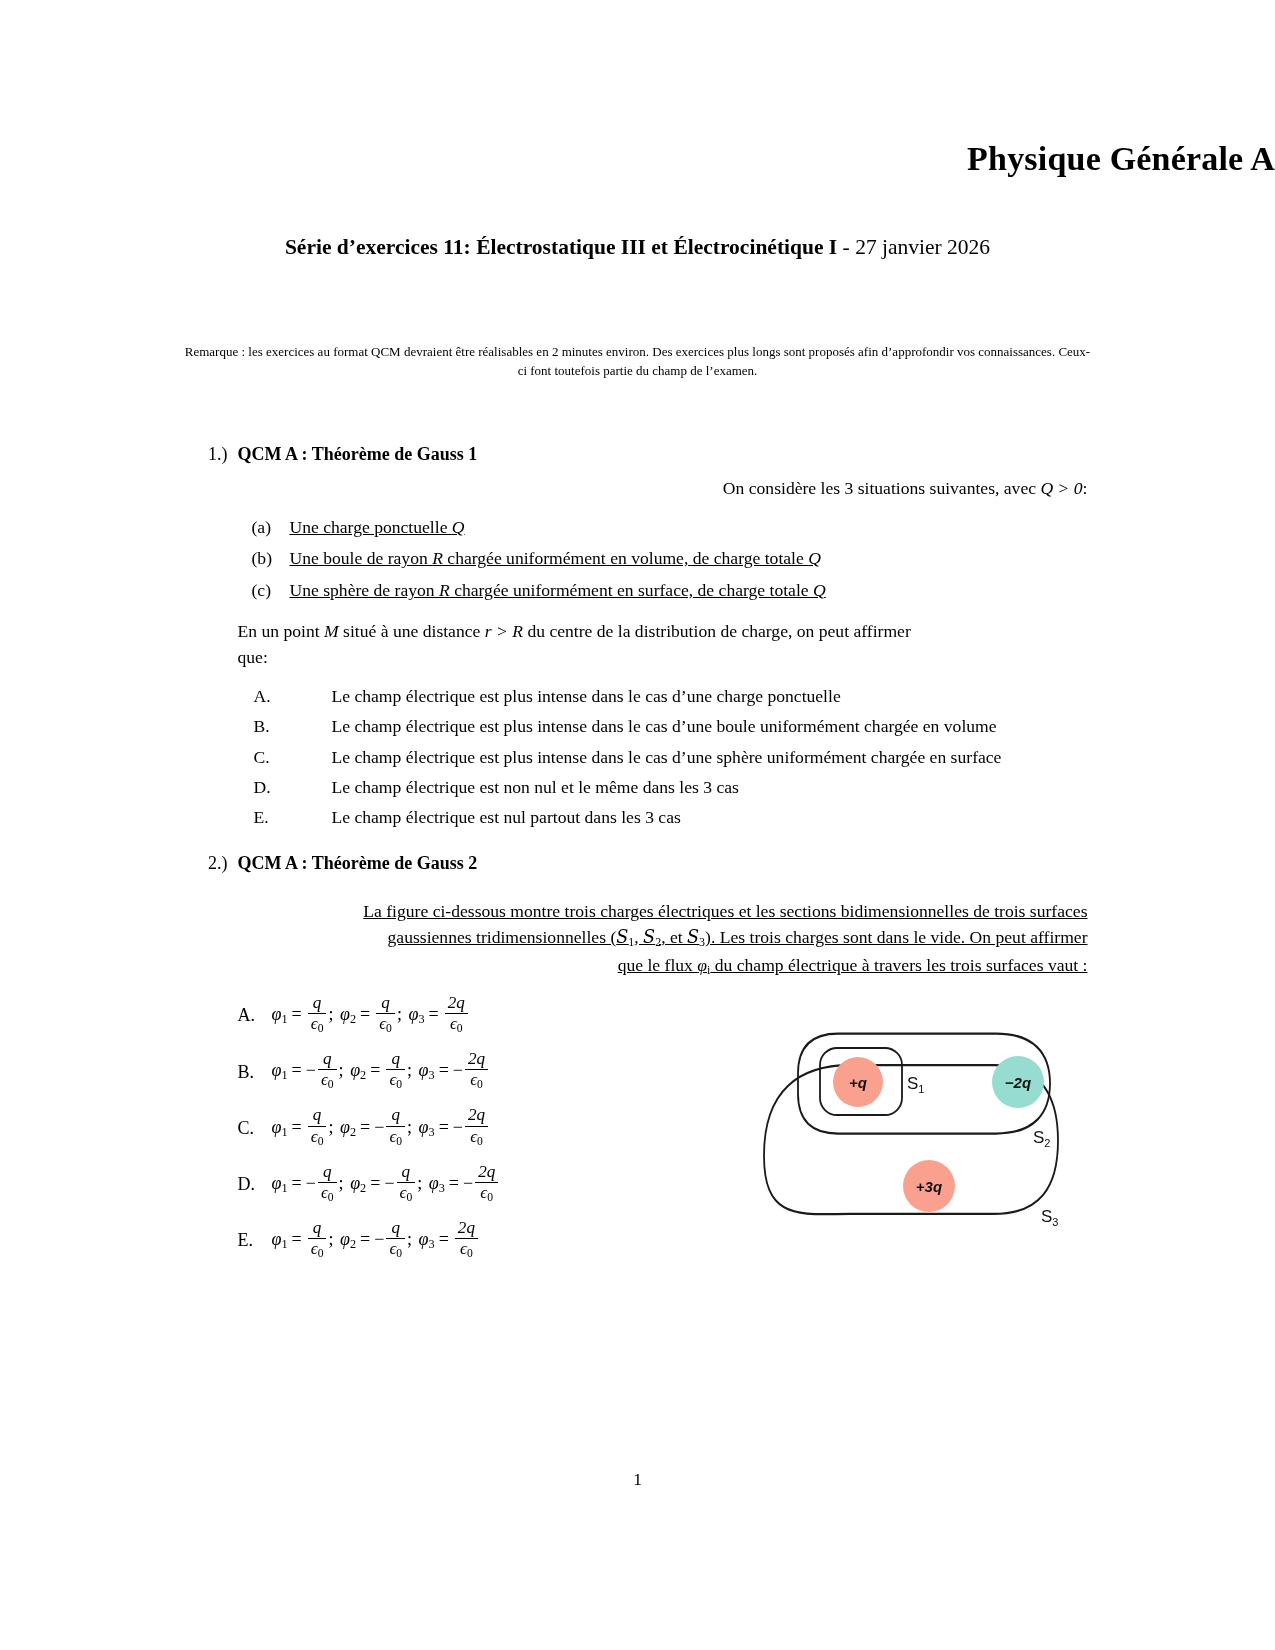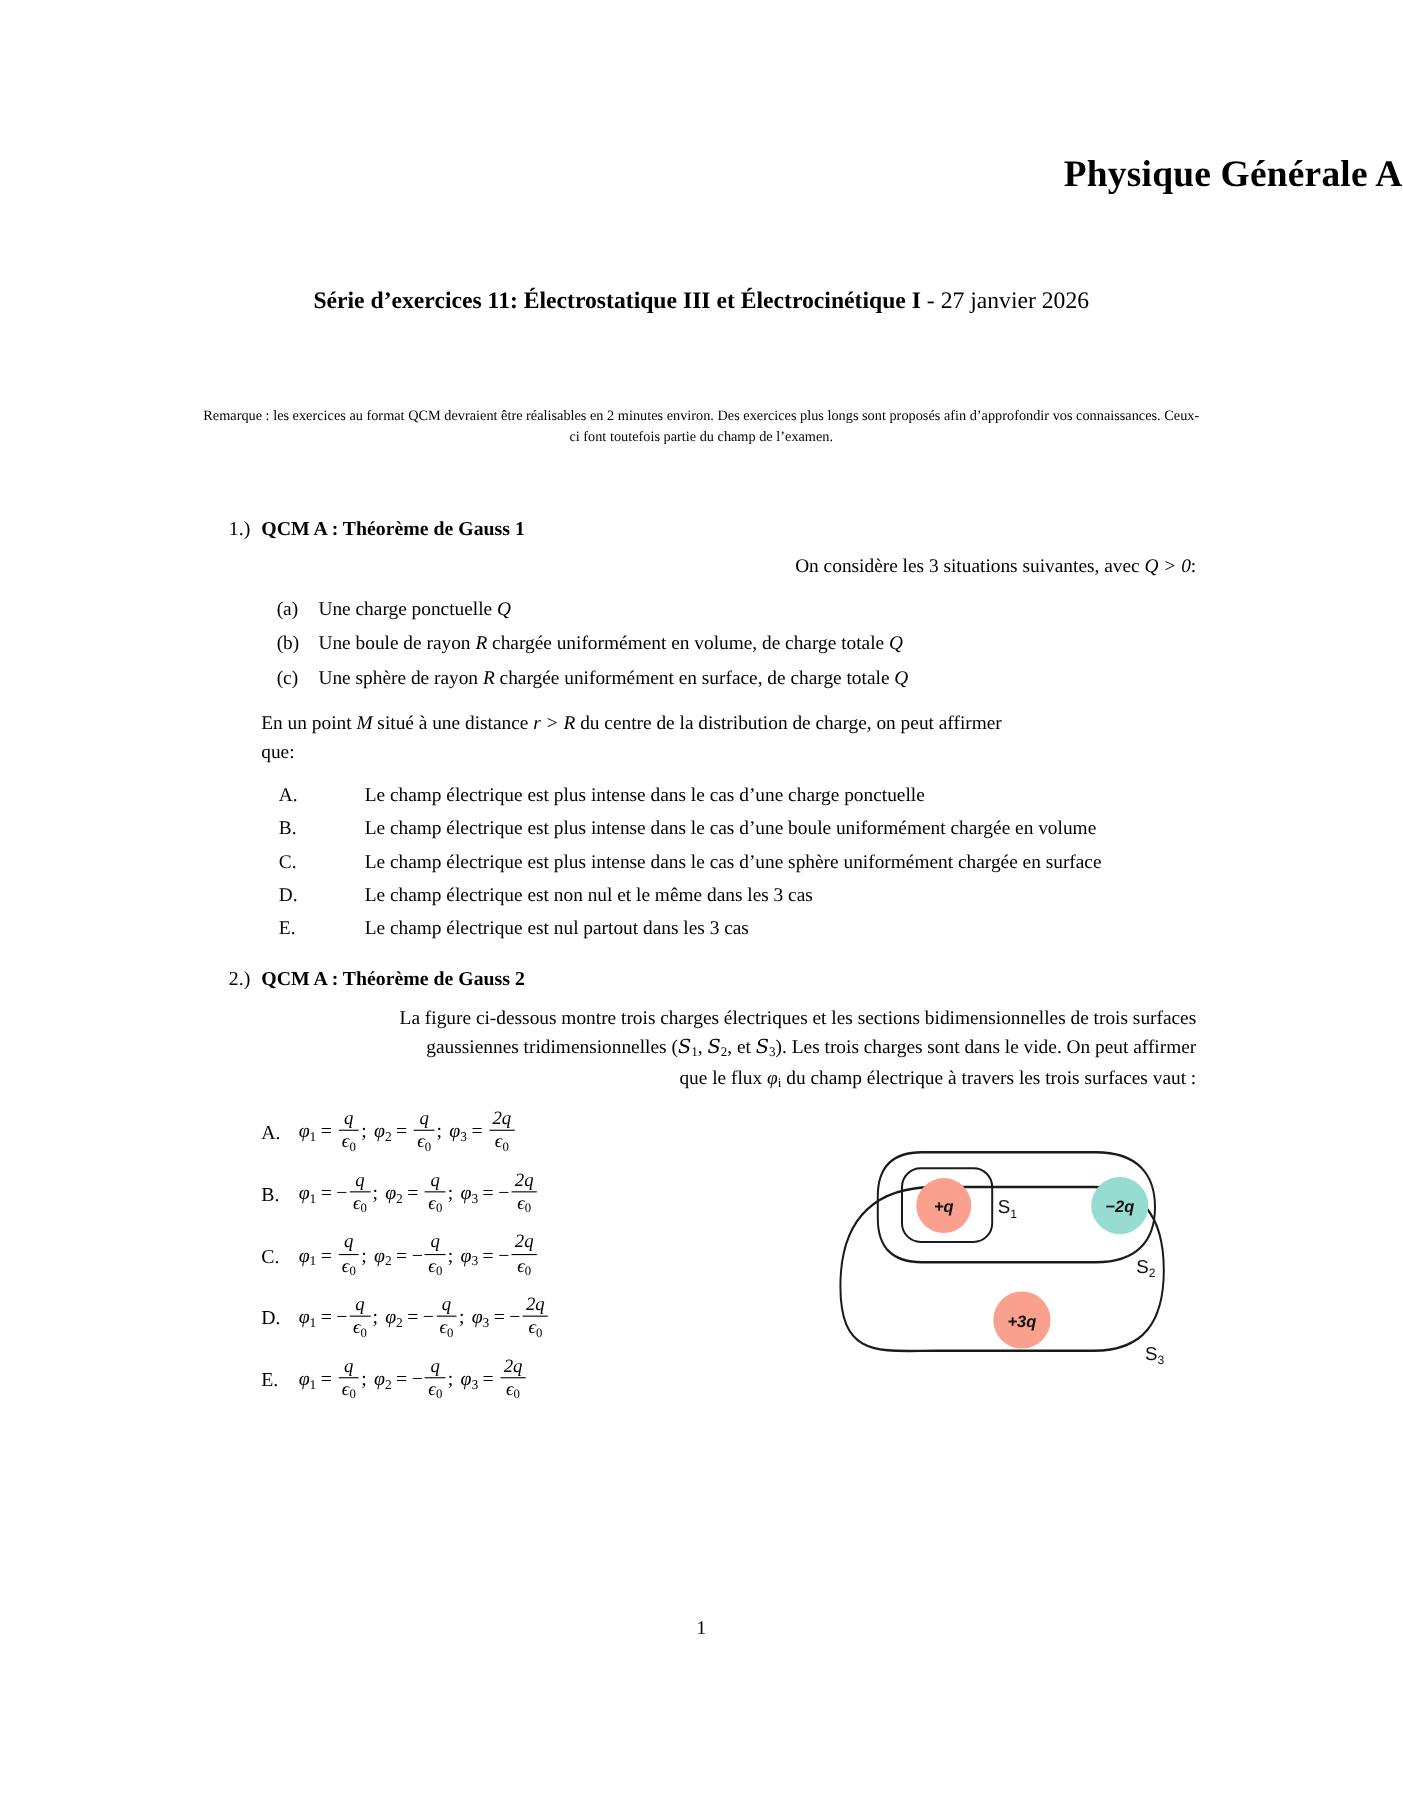--- a/index.html
+++ b/index.html
@@ -27,21 +27,21 @@
   .doc-title {
     text-align: right;
     font-size: 34px;
     font-weight: bold;
     margin-top: 140px;
     letter-spacing: 0.2px;
   }
   .doc-subtitle {
     text-align: center;
     font-size: 21.5px;
-    margin-top: 83px;
+    margin-top: 57px;
   }
   .doc-subtitle .st-bold {
     font-weight: bold;
   }
   .doc-subtitle .st-date {
     font-weight: normal;
   }
 
   
   .remark {
@@ -93,21 +93,21 @@
   }
   .sub-item {
     display: flex;
     align-items: baseline;
     margin-top: 5px;
   }
   .sub-label {
     flex: 0 0 38px;
     width: 38px;
   }
-  .sub-text { flex: 1; }
+  .sub-text { flex: 1; text-decoration: underline; }
   .ex-para {
     margin-top: 15px;
   }
   .choices {
     margin-top: 12px;
     margin-left: 16px;
   }
   .choice {
     display: flex;
     align-items: baseline;
@@ -270,21 +270,21 @@
       </div>
     </div>
 
     <div class="exercise" style="margin-top:22px;">
       <div class="ex-head">
         <div class="ex-num">2.)</div>
         <div class="ex-title">QCM A : Théorème de Gauss 2</div>
       </div>
 
       <div class="ex-body">
-        <div class="ex-intro" style="margin-top:12px;">
+        <div class="ex-intro" style="margin-top:24px;text-decoration:underline;">
           <span>La figure ci-dessous montre trois charges électriques et les sections bidimensionnelles de trois surfaces</span><br>
           <span>gaussiennes tridimensionnelles (</span><span class="cal">S</span><span class="sub">1</span><span>, </span><span class="cal">S</span><span class="sub">2</span><span>, et </span><span class="cal">S</span><span class="sub">3</span><span>). Les trois charges sont dans le vide. On peut affirmer</span><br>
           <span>que le flux </span><span class="mi">φ</span><span class="sub mi">i</span><span> du champ électrique à travers les trois surfaces vaut :</span>
         </div>
 
         <div class="two-col">
           <div class="col-left">
 
             <div class="eqrow">
               <div class="eq-label">A.</div>

